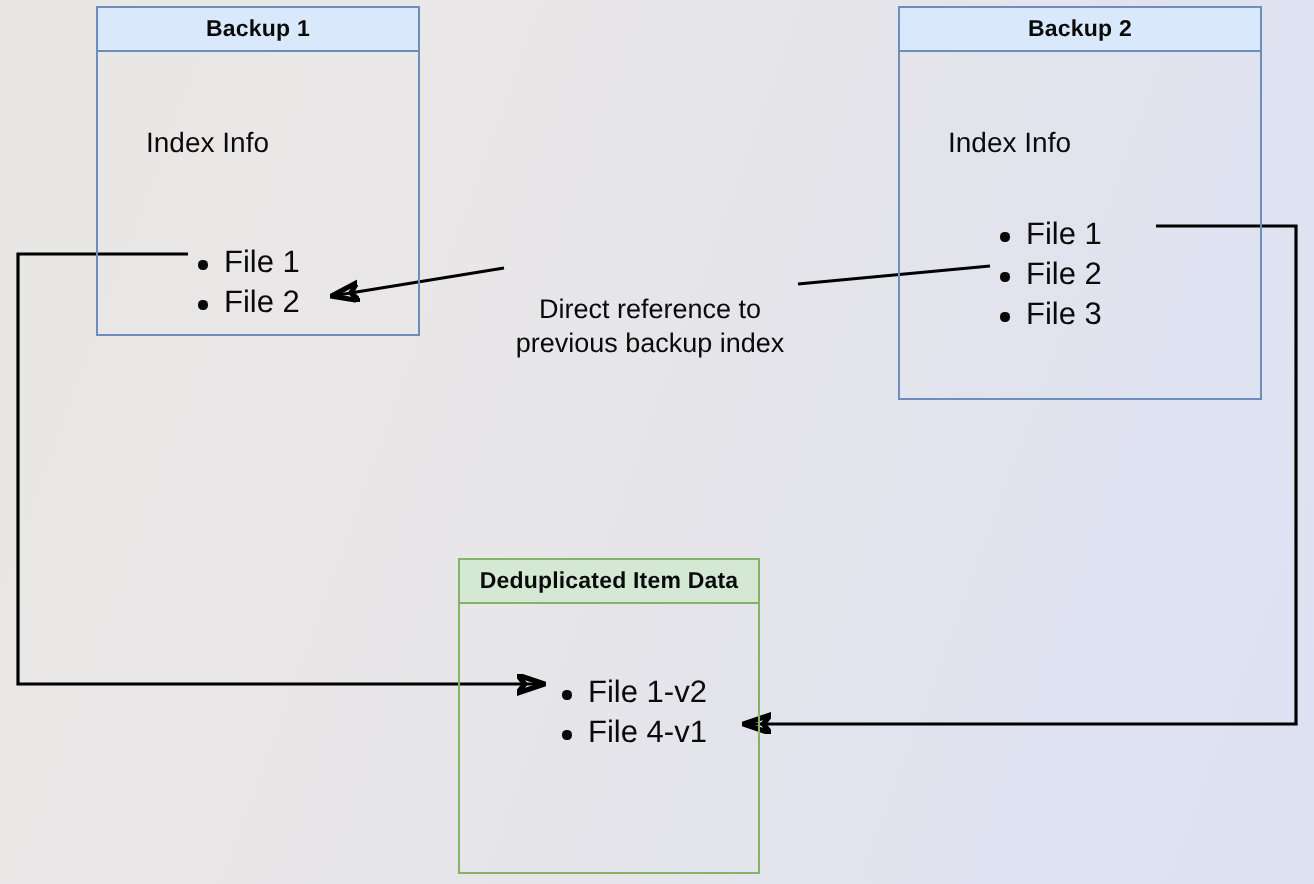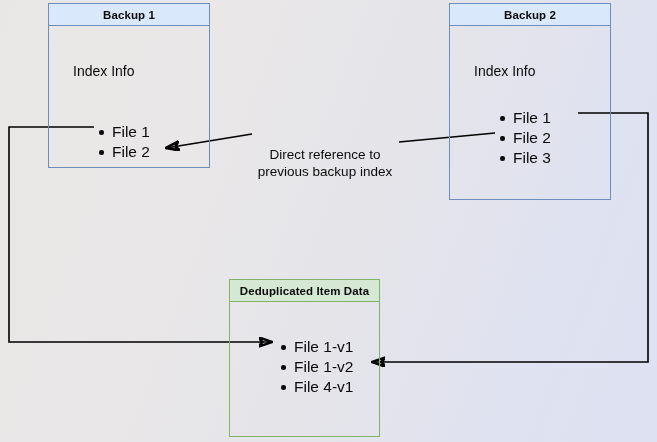--- a/index.html
+++ b/index.html
@@ -126,37 +126,36 @@
     <div class="hdr">Backup 1</div>
     <div class="body">
       <div class="index-label" style="left:24px; top:37px;">Index Info</div>
       <ul class="bullet-list" style="left:49px; top:96px;">
         <li>File 1</li>
         <li>File 2</li>
       </ul>
     </div>
   </div>
 
-  <div class="box" style="left:449px; top:3px; width:162px; height:197px;">
+  <div class="box" style="left:449px; top:3px; width:182px; height:197px;">
     <div class="hdr">Backup 2</div>
     <div class="body">
       <div class="index-label" style="left:24px; top:37px;">Index Info</div>
       <ul class="bullet-list" style="left:49px; top:82px;">
         <li>File 1</li>
         <li>File 2</li>
         <li>File 3</li>
       </ul>
     </div>
   </div>
 
   <div class="box green" style="left:229px; top:279px; width:151px; height:158px;">
     <div class="hdr">Deduplicated Item Data</div>
     <div class="body">
       <ul class="bullet-list" style="left:50px; top:35px;">
-        <li>File 1-v1</li>
         <li>File 1-v2</li>
         <li>File 4-v1</li>
       </ul>
     </div>
   </div>
 
   <div class="caption" style="left:243px; top:122px; width:164px;margin-top:24px;">Direct reference to
 previous backup index</div>
 
 </div>

